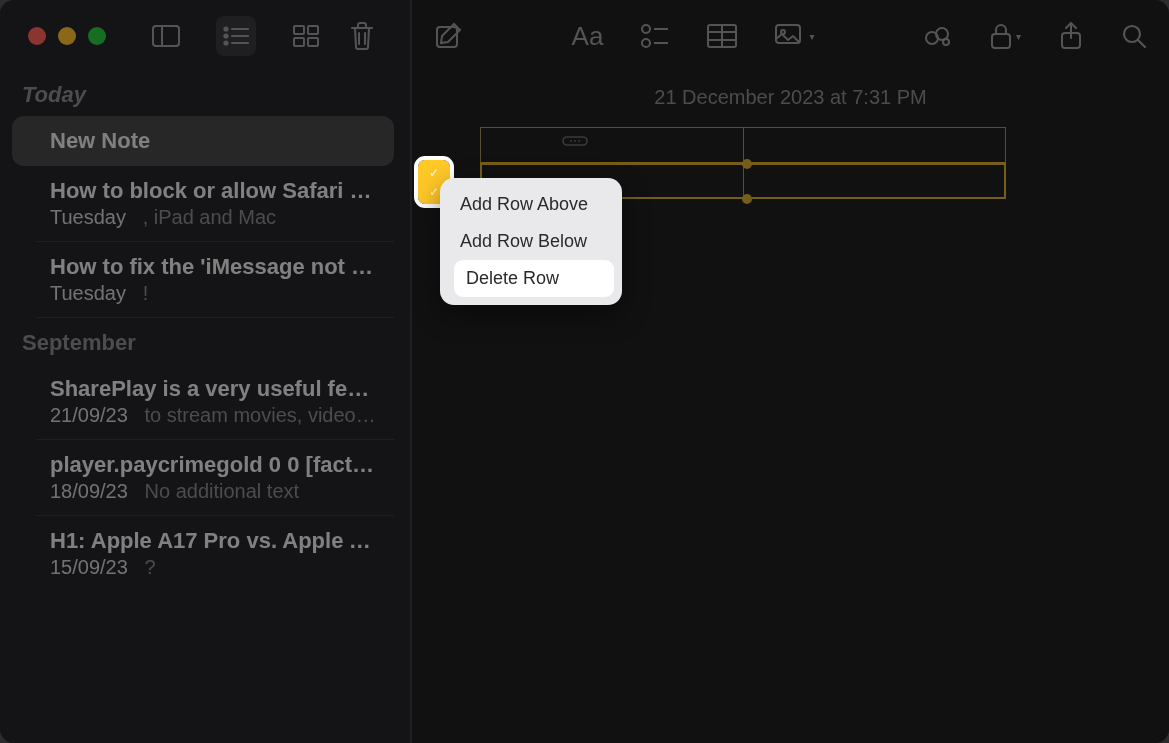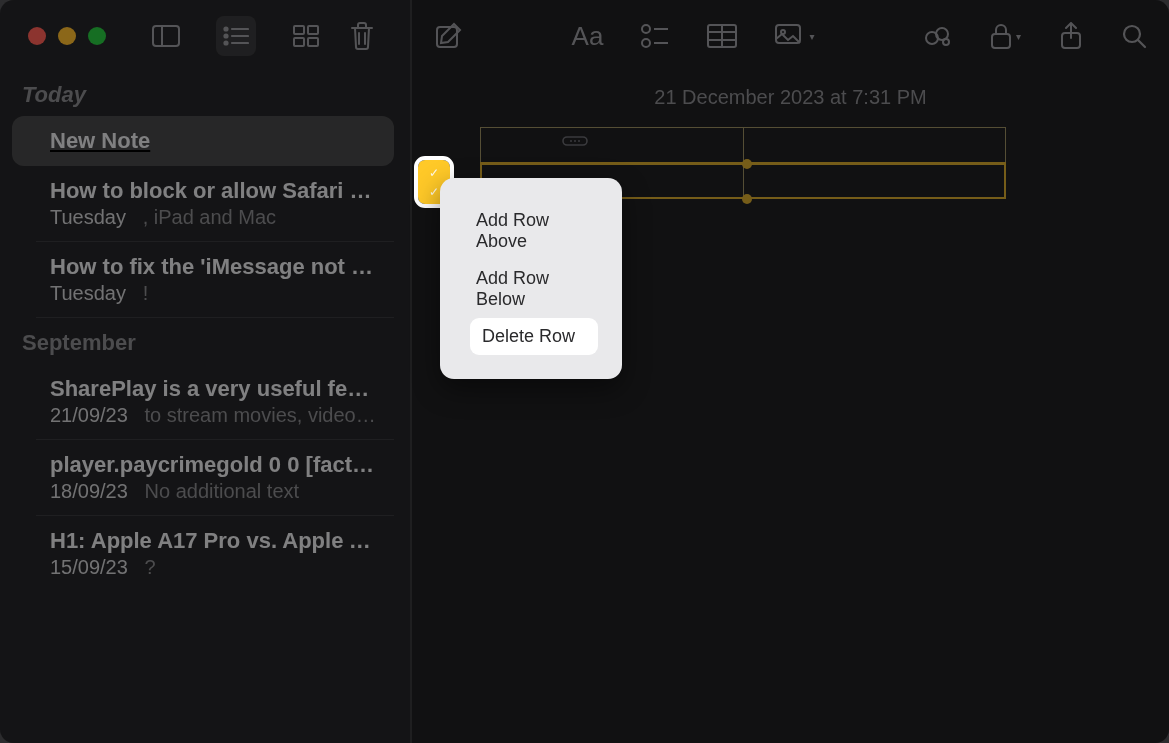--- a/index.html
+++ b/index.html
@@ -16,21 +16,21 @@
     .toolbar-icons { display: flex; gap: 30px; align-items: center; margin-left: 30px; }
     .tb-btn { display: flex; align-items: center; justify-content: center; width: 40px; height: 40px; border-radius: 8px; }
     .tb-btn.active { background: #3a3a3c; }
     .tb-icon { color: #9a9a9e; }
     .spacer { flex: 1; }
     .trash-icon { margin-right: 18px; }
     .section-header { color: #8a8a8e; font-weight: 600; font-size: 22px; padding: 12px 22px 8px 22px; }
     .section-header.first { padding-top: 10px; font-style: italic; }
     .notes-list { padding: 0 12px; }
     .note-item { border-bottom: 1px solid #3a3a3c; padding: 12px 14px; margin-left: 24px; margin-right: 4px; }
-    .note-item.first { border-bottom: none; text-decoration: underline; }
+    .note-item.first { border-bottom: none; }
     .note-item.selected { background: #48484a; border-radius: 12px; margin-left: 0; padding-left: 38px; }
     .note-item .title { color: #e9e9ec; font-weight: 700; font-size: 22px; white-space: nowrap; overflow: hidden; text-overflow: ellipsis; }
     .note-item .sub { color: #8a8a8e; font-size: 20px; margin-top: 2px; white-space: nowrap; overflow: hidden; text-overflow: ellipsis; }
     .note-item .sub .date { color: #cfcfd2; }
     .divider-vertical { width: 2px; background: #39393b; }
     .editor-toolbar { height: 72px; display: flex; align-items: center; padding: 0 22px; gap: 38px; }
     .editor-icon { color: #9a9a9e; display: flex; align-items: center; }
     .timestamp { color: #8a8a8e; font-size: 20px; text-align: center; padding: 14px 0; }
     .note-body { position: relative; padding: 4px 40px; }
     .attach-handle { position: absolute; left: 150px; top: 13px; color: #6b6b70; }
@@ -40,21 +40,21 @@
     .table-widget .tcell { flex: 1; }
     .table-widget .tcell + .tcell { border-left: 1px solid #9b8e62; }
     .row-dot { position: absolute; width: 10px; height: 10px; background: #d8aa2f; border-radius: 50%; left: 261px; }
     .row-dot.d1 { top: 31px; }
     .row-dot.d2 { top: 66px; }
     .table-widget .trow.sel { outline: 2px solid #d8aa2f; outline-offset: -1px; }
     .dim-overlay { position: absolute; inset: 0; background: rgba(0,0,0,0.45); pointer-events: none; }
     .fg-layer { position: absolute; inset: 0; }
     .notes-icon { position: absolute; left: 418px; top: 160px; width: 32px; height: 44px; background: #ffc928; border-radius: 7px; display: flex; flex-direction: column; align-items: center; justify-content: center; gap: 5px; box-shadow: 0 1px 3px rgba(0,0,0,0.25); outline: 4px solid #fff; }
     .notes-icon .check { color: rgba(255,255,255,0.9); font-size: 12px; }
-    .context-menu { position: absolute; left: 440px; top: 178px; width: 182px; background: #e9e9eb; border-radius: 14px; padding: 24px; box-shadow: 0 10px 28px rgba(0,0,0,0.45); }
+    .context-menu { position: absolute; left: 440px; top: 178px; width: 182px; background: #e9e9eb; border-radius: 14px; padding: 8px; box-shadow: 0 10px 28px rgba(0,0,0,0.45); }
     .menu-item { padding: 8px 12px; border-radius: 9px; font-size: 18px; color: #2a2a2c; }
     .menu-item.hover { background: #ffffff; margin-left: 6px; }
     svg { display: block; }
     .chev-down { font-size: 10px; margin-left: 4px; color: #9a9a9e; }
   </style>
 </head>
 <body>
 
 <div class="window">
 

